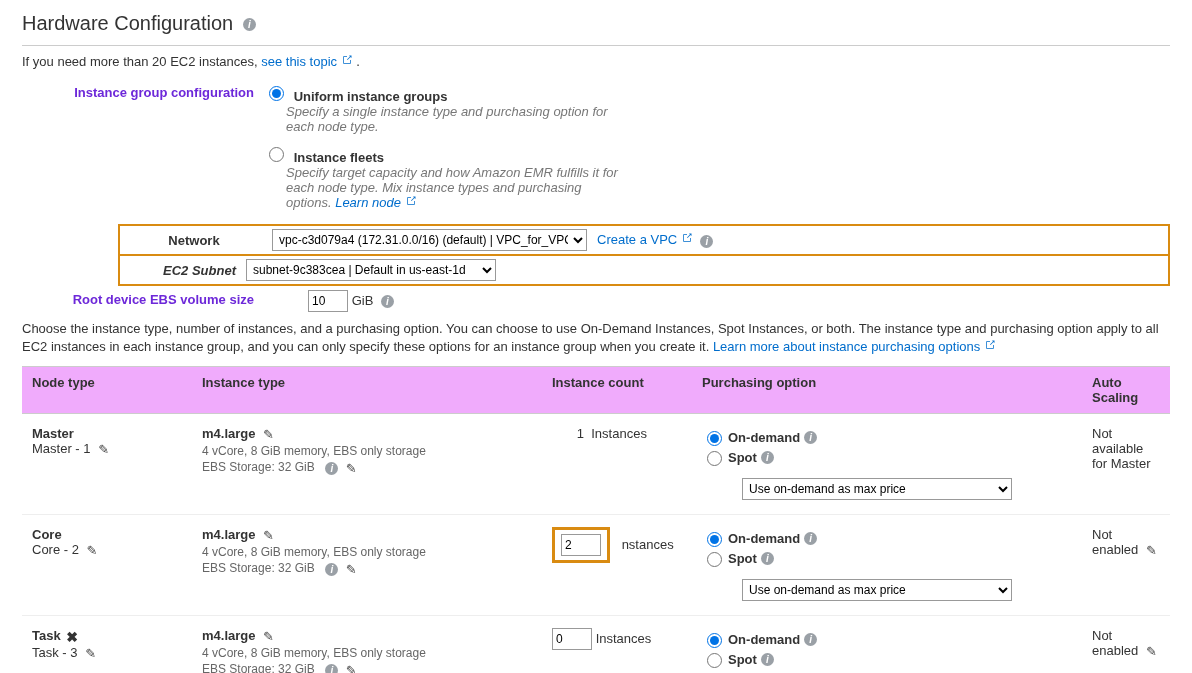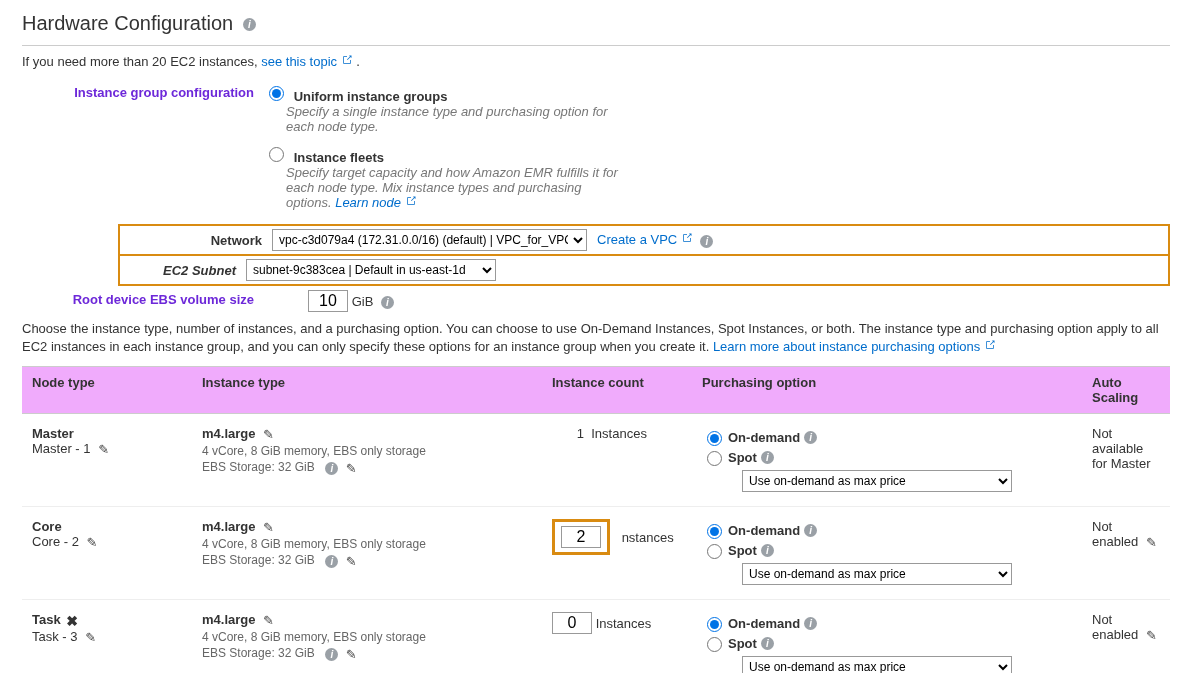--- a/index.html
+++ b/index.html
@@ -33,43 +33,43 @@
   .row { display:flex; align-items:flex-start; margin-bottom:4px;}
   .label-col { width: 232px; text-align:right; padding-right:10px; font-weight:bold; color:#6d28d9; padding-top:2px;}
   .label-col.nb { font-weight:bold;}
   .value-col { flex:1; }
   .radio-opt { margin-bottom:10px; }
   .radio-opt .rtitle { font-weight:bold;}
   .radio-opt .rdesc { color:#777; font-style:italic; max-width:340px; margin-left:22px;}
   input[type=radio]{ accent-color:#0073e6; width:15px; height:15px; margin-right:6px;}
   select { font-size:12px; padding:1px 2px; border:1px solid #999; height:22px; background:#fff;}
   input[type=text]{
-    border:1px solid #999; font-size:16px; padding:1px 3px; text-align:center; height:18px;
+    border:1px solid #999; font-size:12px; padding:1px 3px; text-align:left; height:18px;
     background:#fff;
   }
   .highlight-net { border:2px solid #d98b11; padding:3px 6px 3px 6px; margin-bottom:0; display:flex; align-items:center;}
   .highlight-sub { border:2px solid #d98b11; padding:3px 6px 3px 6px; display:flex; align-items:center;}
   .highlight-group { margin-left:96px; margin-bottom:2px;}
   .net-extra { margin-left:10px; font-size:13px; color:#006dcc;}
   .section-desc { margin:8px 0 10px 0; line-height:1.4;}
   .table { border-top:1px solid #ccc; }
   .thead, .trow { display:flex; }
   .thead { background:#f0abfc; font-weight:bold; border-bottom:1px solid #ccc; }
   .thead .cell, .trow .cell { padding:8px 10px; }
   .col-nodetype { width:150px; }
   .col-insttype { width:330px; }
   .col-count { width:130px; text-align:left;}
   .col-purchase { width:370px; }
   .col-autoscale { flex:1; }
   .trow { border-bottom:1px solid #eee; padding-top:4px; padding-bottom:6px;}
   .inst-spec { color:#666; font-size:12px; margin-top:2px;}
   .radio-inline { display:flex; align-items:center; margin:2px 0;}
-  .spot-sel { margin-top:4px;padding-left:40px;}
+  .spot-sel { margin-top:12px;padding-left:40px;}
   .highlight-count { border:3px solid #d98b11; padding:4px 6px; display:inline-block; margin-right:8px;}
-  .inline-label{ width:136px; display:inline-block; text-align:right; font-weight:bold; padding-right:10px;}
+  .inline-label{ width:136px; display:inline-block; text-align:center; font-weight:bold; padding-right:10px;}
   .hl-group-label { width:110px; display:inline-block; text-align:right; font-weight:bold; padding-right:10px; white-space:nowrap;font-style:italic;}
   hr.divider{ border:none; border-top:1px solid #ccc; margin:4px 0 8px 0;}
   svg.ext { width:12px; height:12px; }
 </style>
 </head>
 <body>
 
 <div class="container">
   <h2>
     <span>Hardware Configuration</span>

